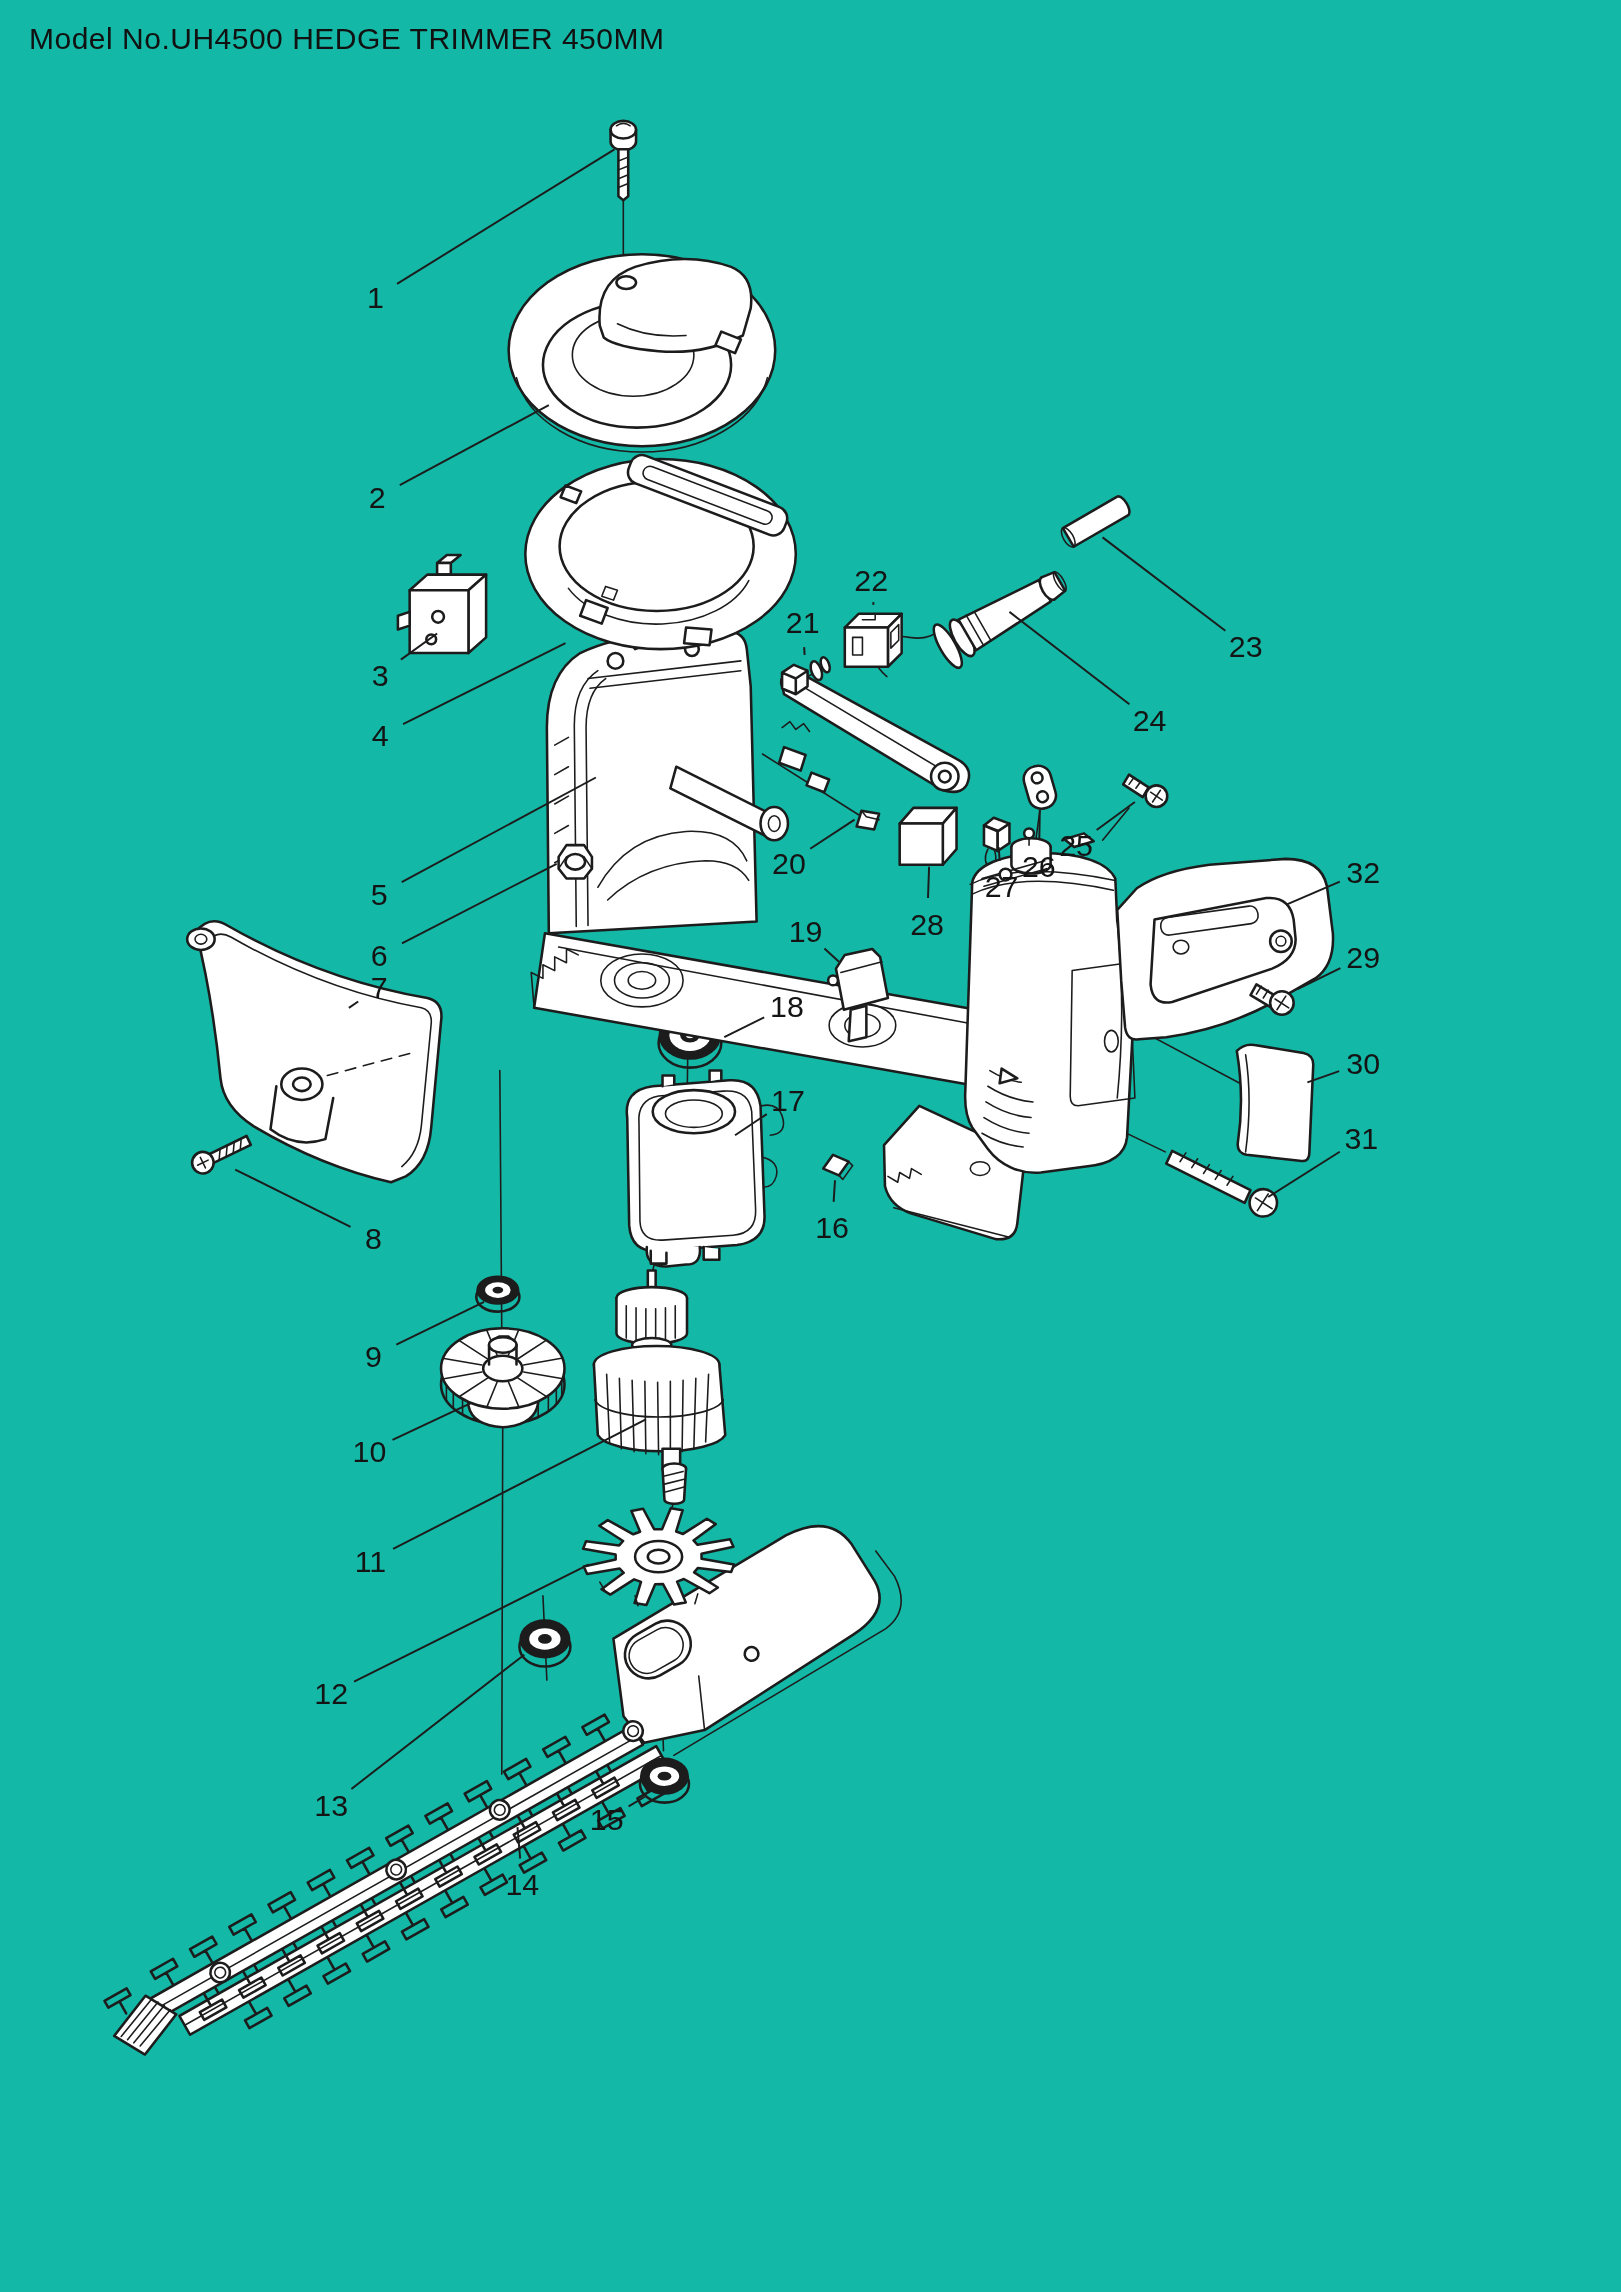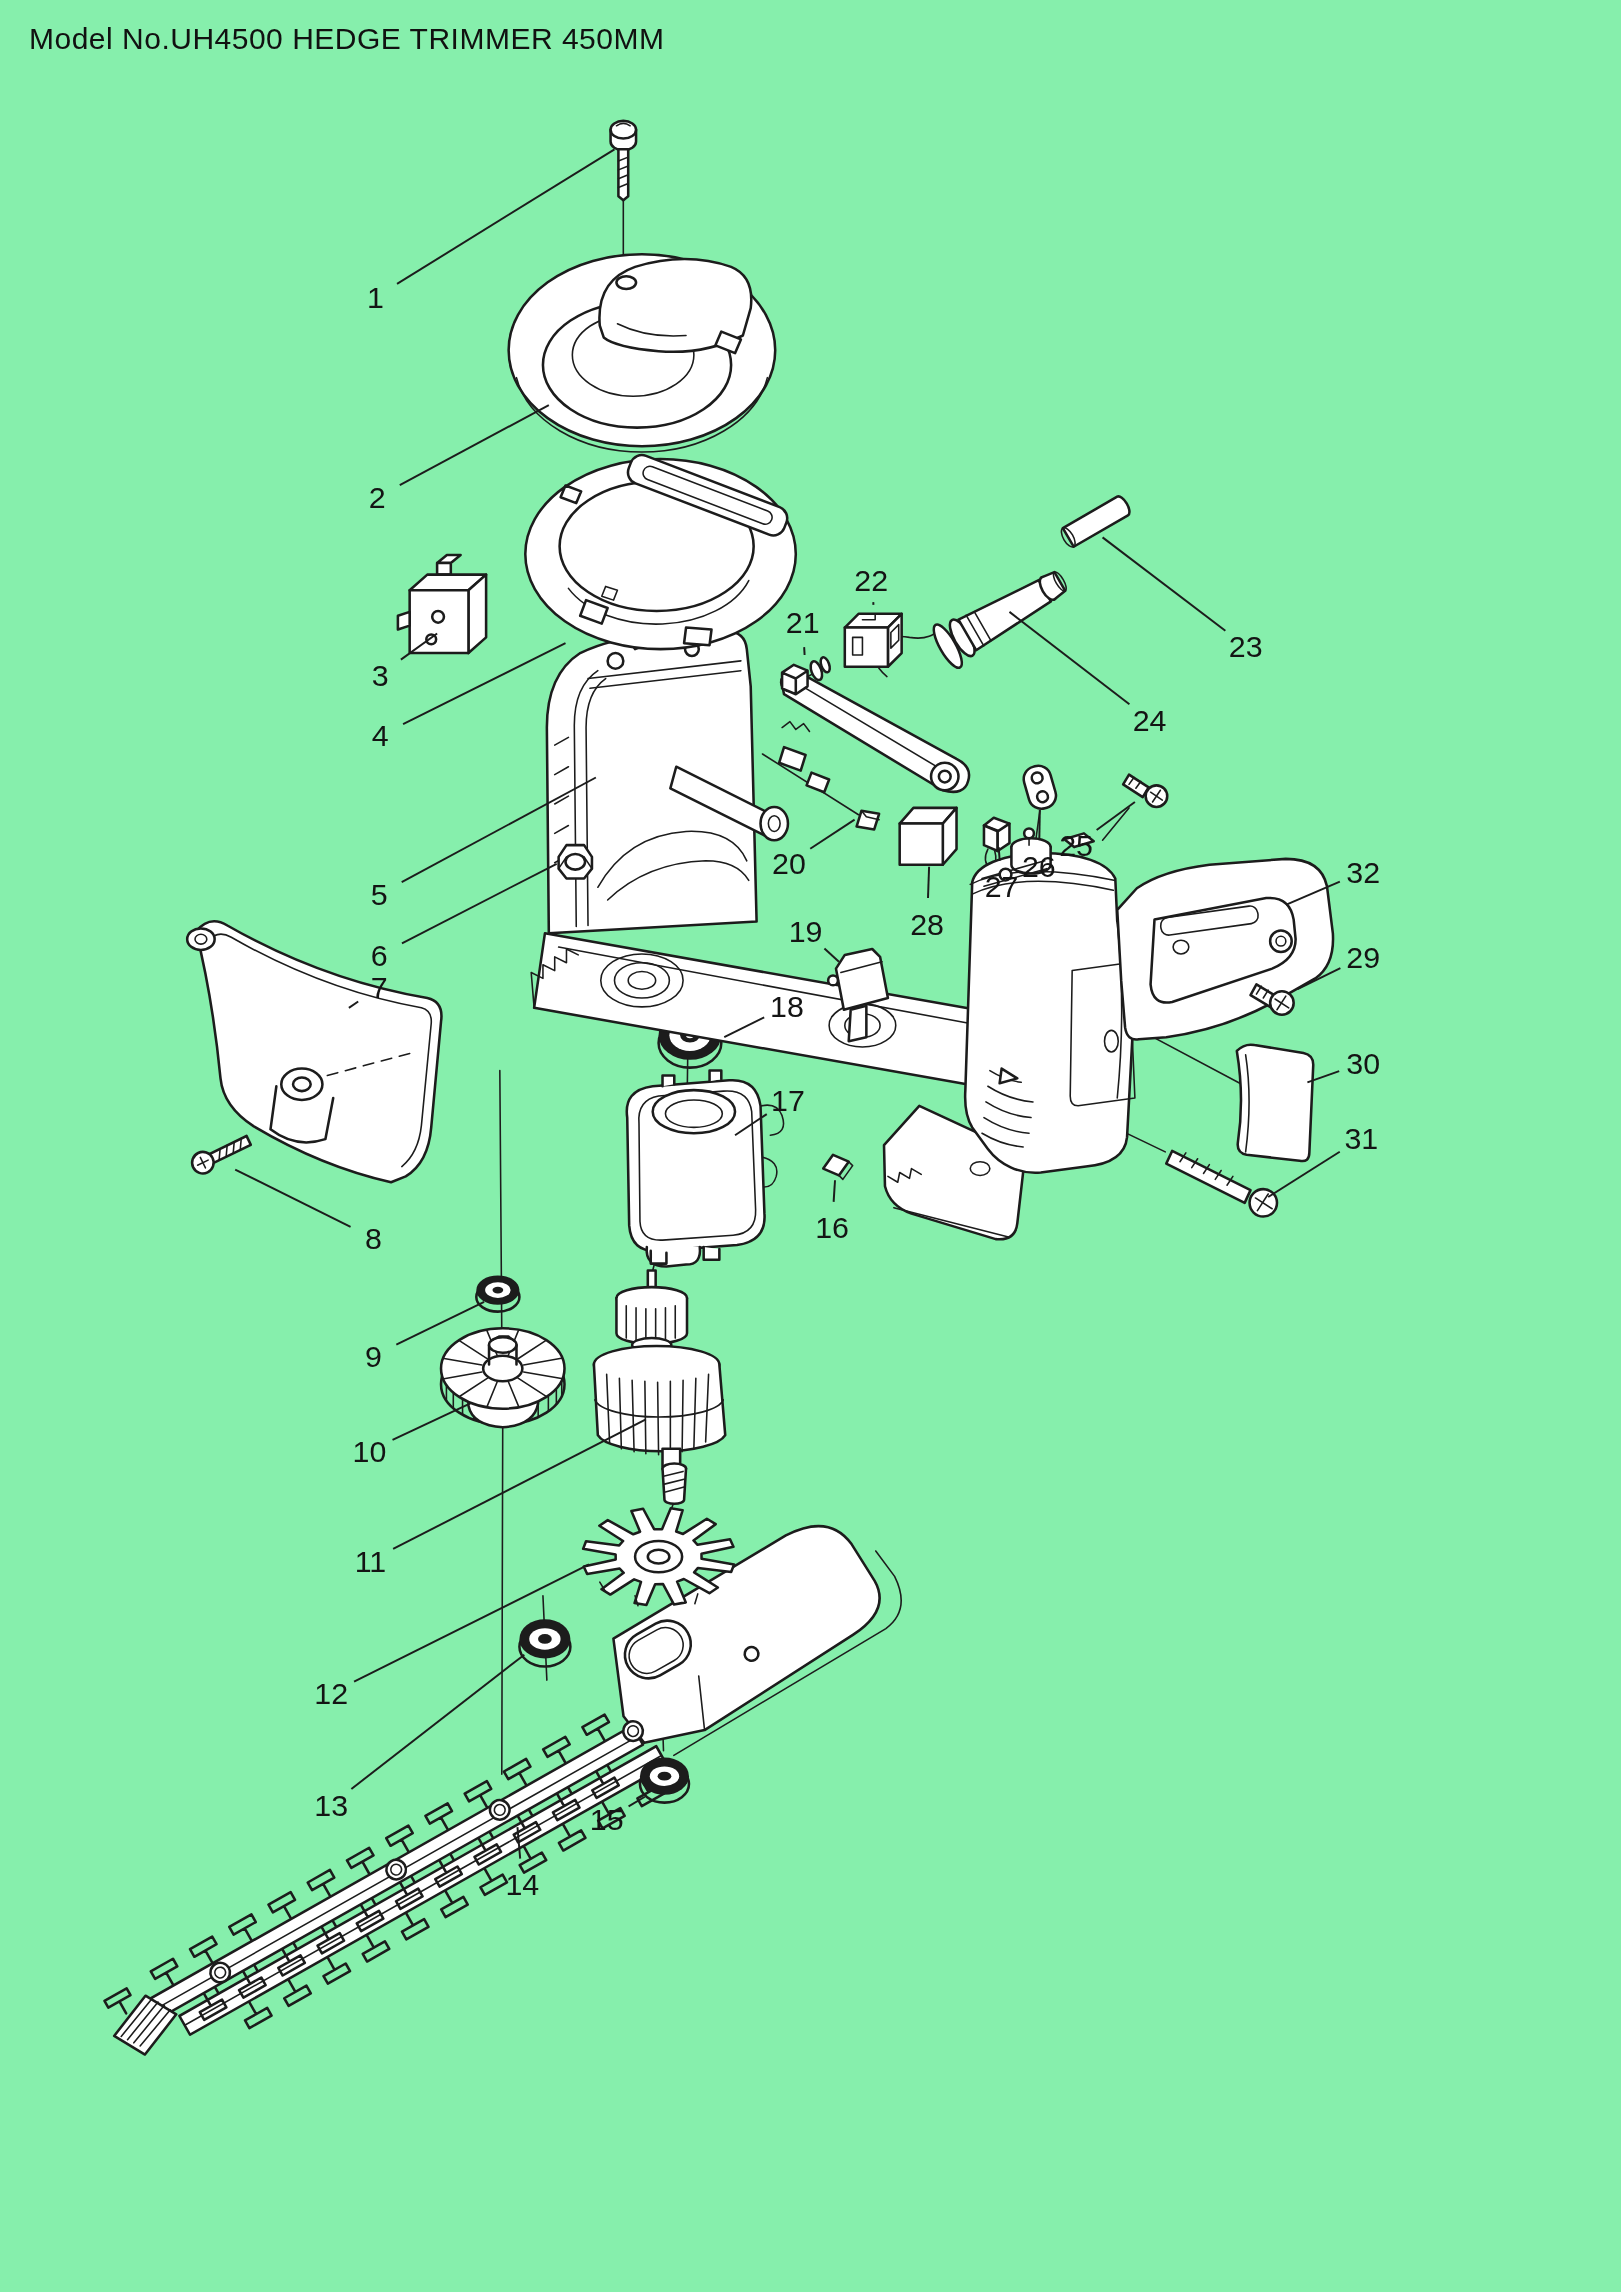--- a/index.html
+++ b/index.html
@@ -1,16 +1,16 @@
 <!DOCTYPE html>
 <html><head>
 <meta charset="utf-8">
 <style>
   html,body{margin:0;padding:0;background:#ffffff;}
-  #page{position:relative;width:1621px;height:2293px;background:#86efac;overflow:hidden;
+  #page{position:relative;width:1621px;height:2293px;background:#14b8a6;overflow:hidden;
         font-family:"Liberation Sans",sans-serif;}
   #title{position:absolute;left:29px;top:21.6px;font-size:30px;color:#111;letter-spacing:0.5px;}
   svg{position:absolute;left:0;top:0;}
   .sf{fill:#ffffff;stroke:#1c1c1c;stroke-width:2.6;stroke-linejoin:round;stroke-linecap:round;}
   .s {fill:none;stroke:#1c1c1c;stroke-width:2.6;stroke-linejoin:round;stroke-linecap:round;}
   .t {fill:none;stroke:#1c1c1c;stroke-width:1.6;stroke-linejoin:round;stroke-linecap:round;}
   .k {fill:#1c1c1c;stroke:none;}
   .w {fill:#ffffff;stroke:none;}
   .lead{stroke:#1c1c1c;stroke-width:2;fill:none;}
   .dash{stroke-dasharray:11 8;}

